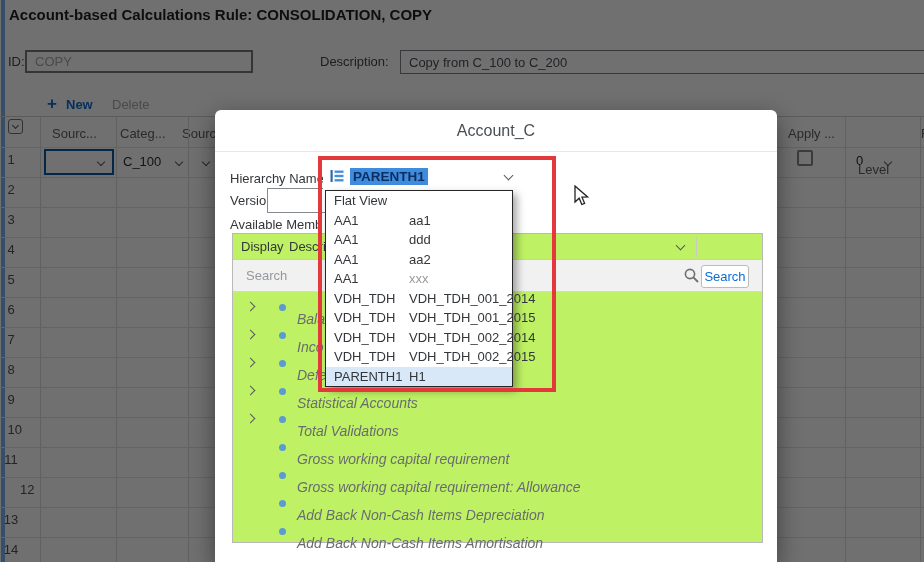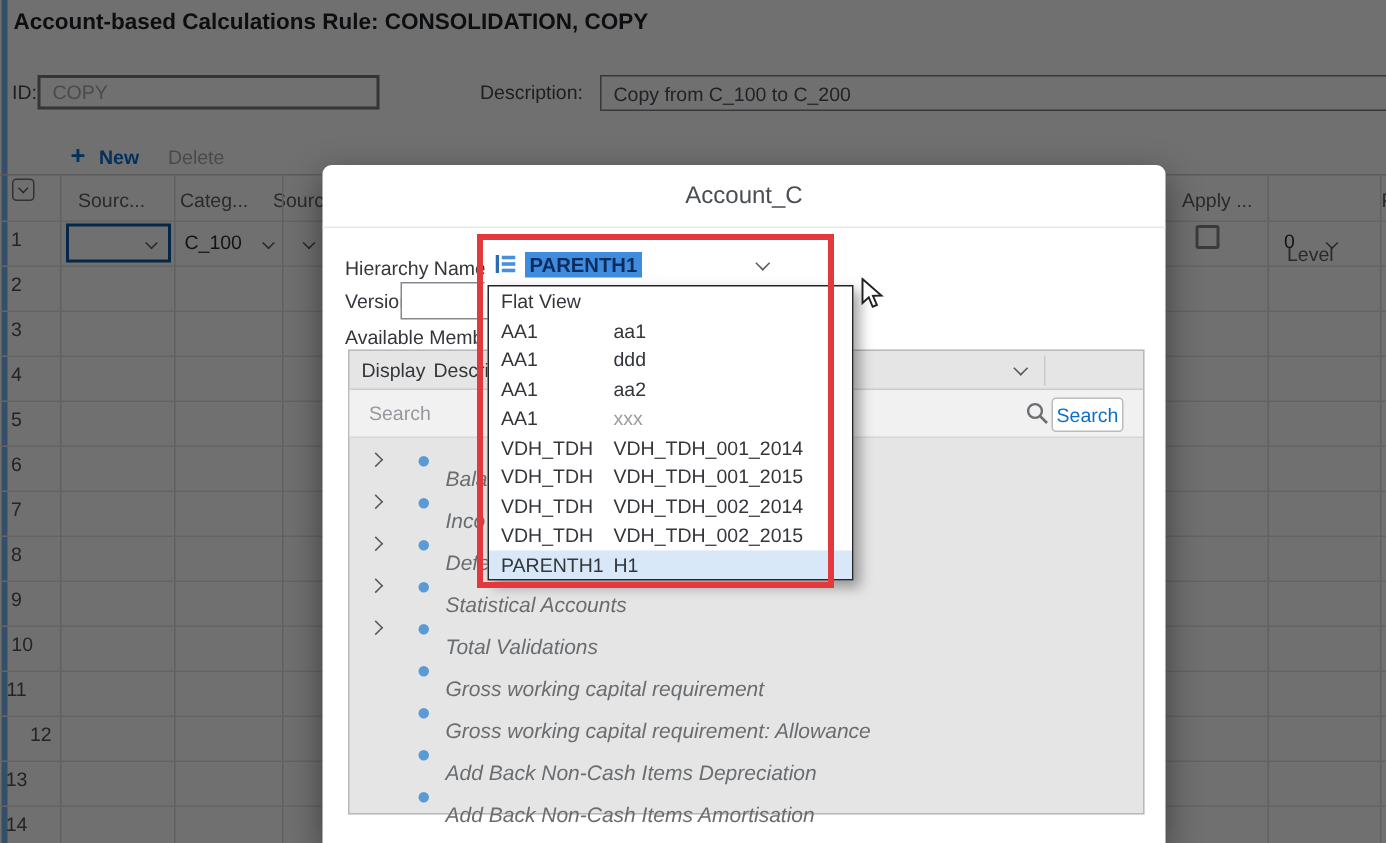--- a/index.html
+++ b/index.html
@@ -43,29 +43,29 @@
              font-size:16px;color:#4a4e53;border-bottom:1px solid #e7e7e7;}
   .dlg-label{font-size:13px;color:#33363a;text-align:right;}
   .version-input{left:52px;top:78px;width:116px;height:25px;border:1px solid #85898e;background:#fff;}
 
   .combo{left:108px;top:52px;width:228px;height:28px;background:#fff;z-index:21;
          display:flex;align-items:center;padding:0 6px;}
   .combo-text{margin-left:5px;font-size:13.5px;font-weight:bold;background:var(--sel-blue);
               color:#0c2d5e;padding:1px 3px;}
   .combo .chev{position:absolute;left:182px;top:10px;}
 
-  .list{left:110px;top:80px;width:244px;height:197px;background:#fff;border:1px solid #262626;
+  .list{left:110px;top:80px;width:188px;height:197px;background:#fff;border:1px solid #262626;
         z-index:21;box-shadow:4px 4px 8px rgba(0,0,0,0.35);}
   .list-row{position:relative;height:19.5px;font-size:13px;color:#33363a;line-height:19.5px;}
   .list-row .c1{position:absolute;left:8px;}
   .list-row .c2{position:absolute;left:83px;}
   .list-row.hl{background:#d8e8f8;}
   .list-row .muted{color:#9b9b9b;}
 
-  .panel{left:17px;top:123px;width:531px;height:310px;border:1px solid #b9b9b9;background:#e5e5e5;}
+  .panel{left:17px;top:123px;width:531px;height:310px;border:1px solid #b9b9b9;background:#bef264;}
   .tabrow{position:absolute;left:0;top:0;width:529px;height:26px;border-bottom:1px solid #cccccc;}
   .tab{position:absolute;top:5px;font-size:13px;color:#33363a;}
   .tabrow .chev{position:absolute;left:444px;top:8px;}
   .tabrow .vsep{position:absolute;left:463px;top:3px;width:1px;height:20px;background:#c9c9c9;}
   .searchrow{position:absolute;left:0;top:26px;width:529px;height:32px;background:#f1f1f1;
              border-bottom:1px solid #d6d6d6;}
   .search-ph{position:absolute;left:13px;top:8px;font-size:13px;color:#95989c;}
   .search-btn{position:absolute;left:468px;top:5px;width:48px;height:23px;background:#fff;
               border:1px solid #bcbcbc;border-radius:3px;font-size:13px;color:var(--accent);
               display:flex;align-items:center;justify-content:center;}

